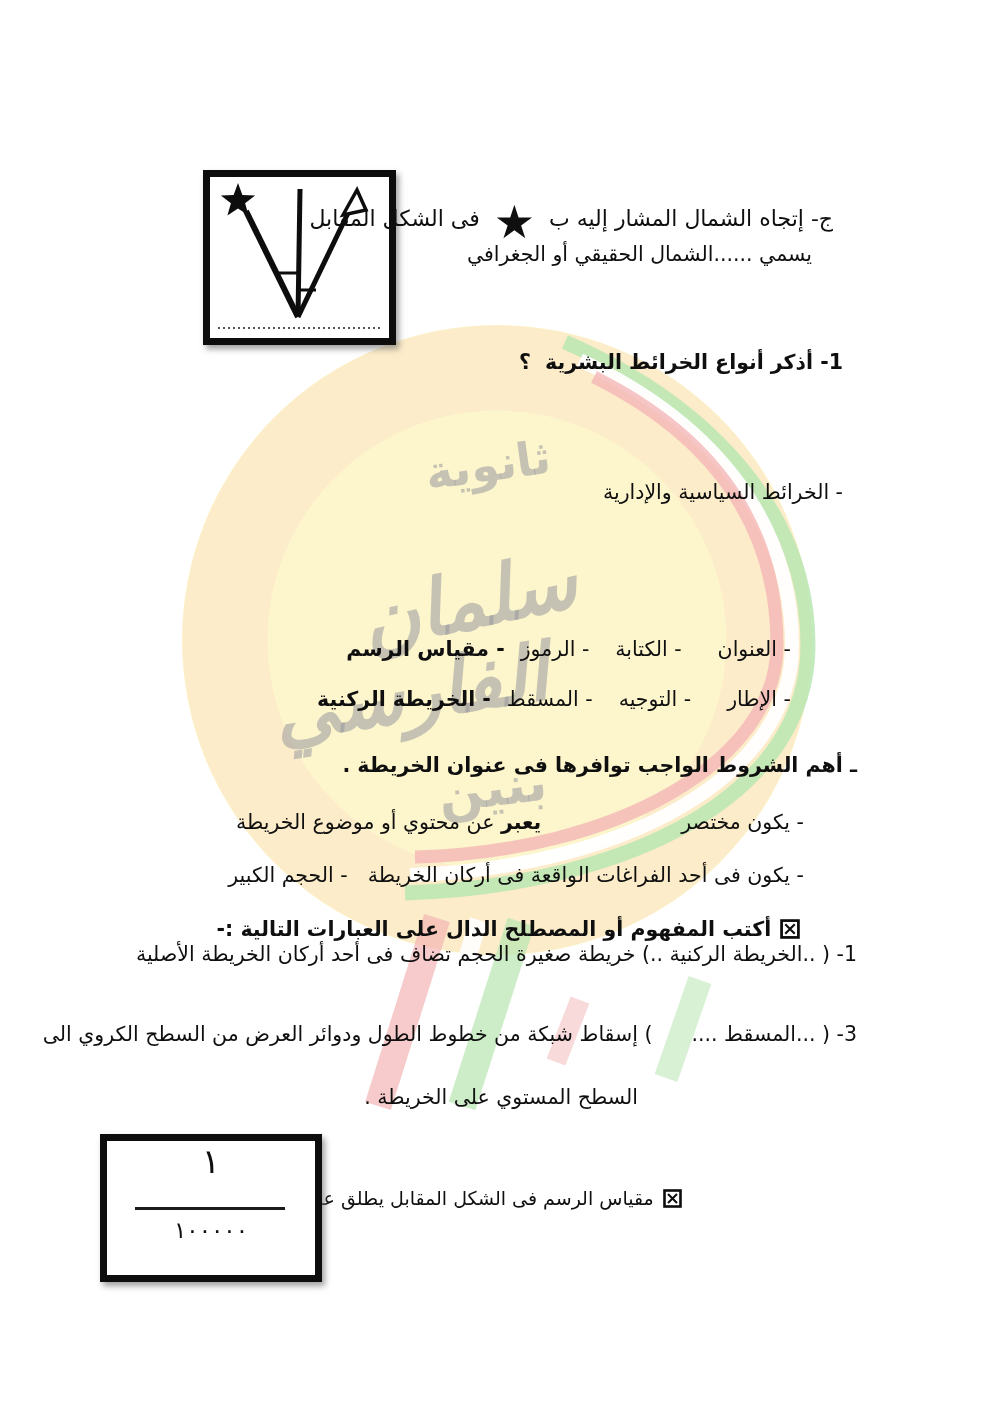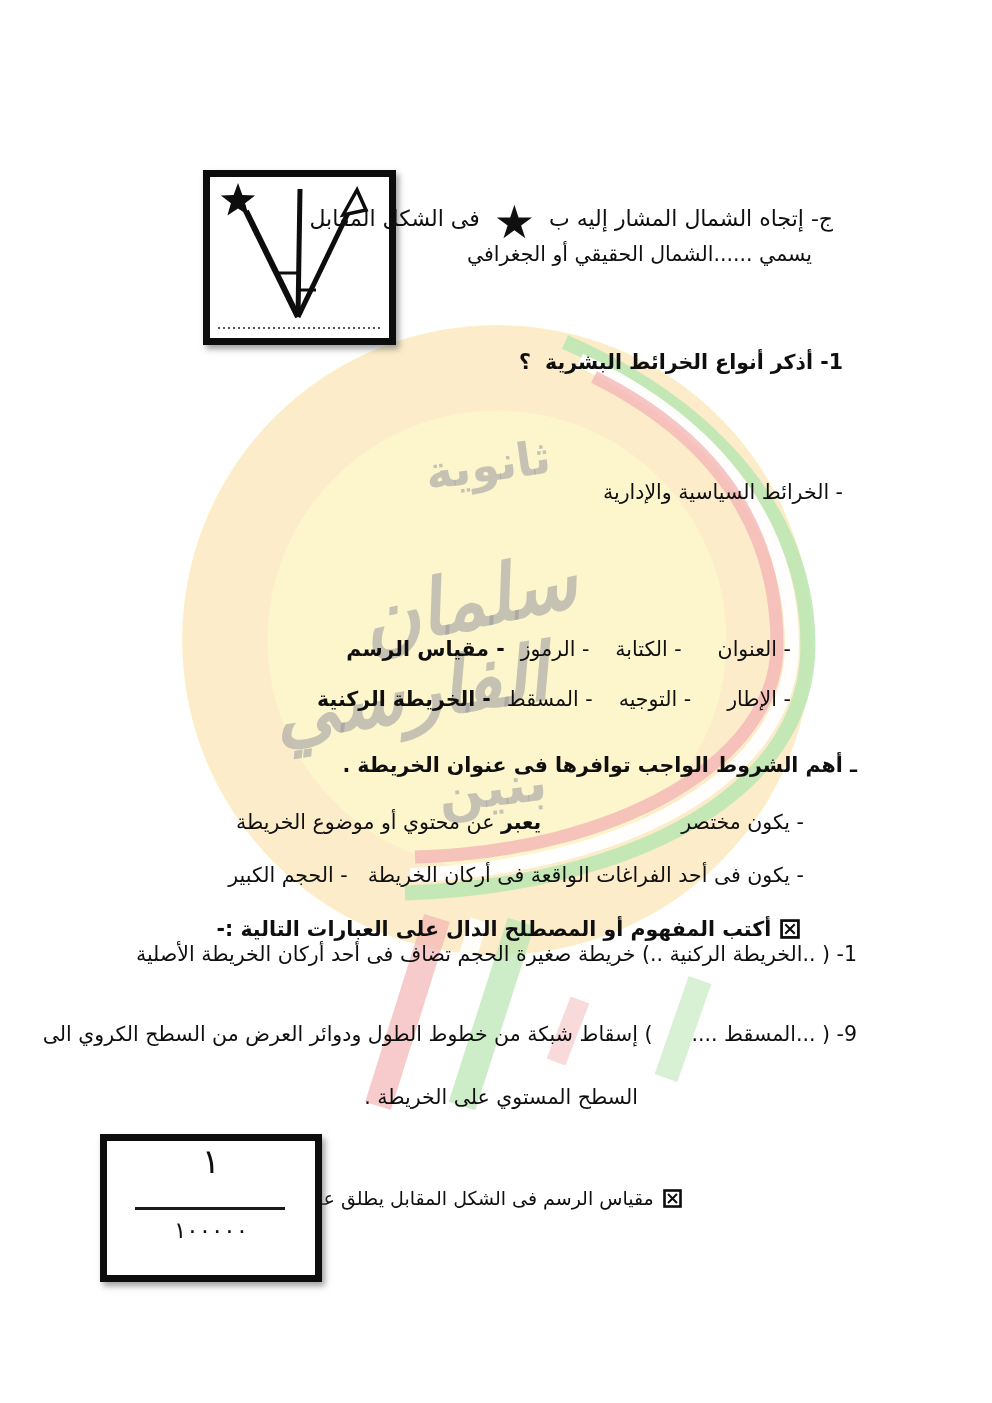--- a/index.html
+++ b/index.html
@@ -107,21 +107,21 @@
       <span>- يكون فى أحد الفراغات الواقعة فى أركان الخريطة</span><span class="gap-med">- الحجم الكبير</span>
     </div>
 
     <div class="line b" style="top:889px; right:149px;">
       <span class="cb"><svg width="20" height="20" viewBox="0 0 19 19">
             <rect x="1.5" y="1.5" width="16" height="16" fill="#fff" stroke="#0d0d0d" stroke-width="2.6"></rect>
             <path d="M5 5 L14 14 M14 5 L5 14" stroke="#0d0d0d" stroke-width="2"></path>
           </svg></span><span>أكتب المفهوم أو المصطلح الدال على العبارات التالية :-</span>
     </div>
     <div class="line" style="top:941px; right:135px;">1- ( ..الخريطة الركنية ..) خريطة صغيرة الحجم تضاف فى أحد أركان الخريطة الأصلية</div>
-    <div class="line" style="top:1021px; right:135px;">9- ( ...المسقط ....      ) إسقاط شبكة من خطوط الطول ودوائر العرض من السطح الكروي الى</div>
+    <div class="line" style="top:1021px; right:135px;">3- ( ...المسقط ....      ) إسقاط شبكة من خطوط الطول ودوائر العرض من السطح الكروي الى</div>
     <div class="line" style="top:1084px; right:354px;">السطح المستوي على الخريطة .</div>
 
     <div class="line" style="top:1161px; right:274px; font-size:19px;">
       <span class="cb"><svg width="19" height="19" viewBox="0 0 19 19">
             <rect x="1.5" y="1.5" width="16" height="16" fill="#fff" stroke="#0d0d0d" stroke-width="2.6"></rect>
             <path d="M5 5 L14 14 M14 5 L5 14" stroke="#0d0d0d" stroke-width="2"></path>
           </svg></span><span>مقياس الرسم فى الشكل المقابل يطلق عليه اسم ....البياني</span>
     </div>
 
     <div class="fbox">

